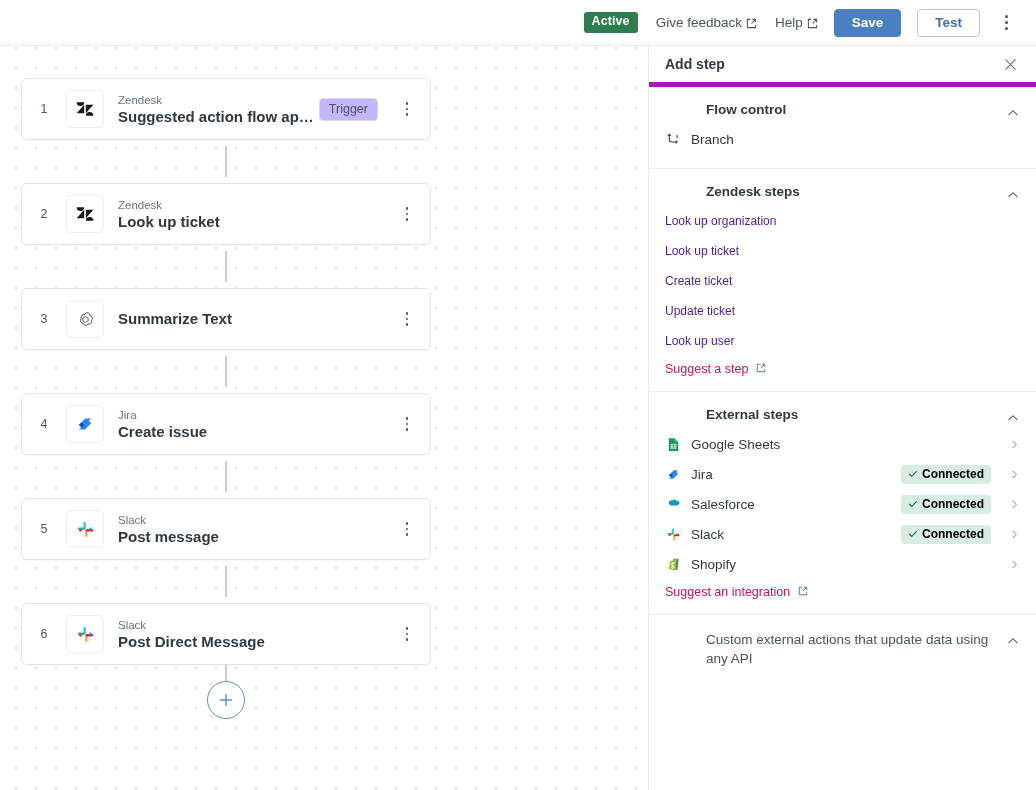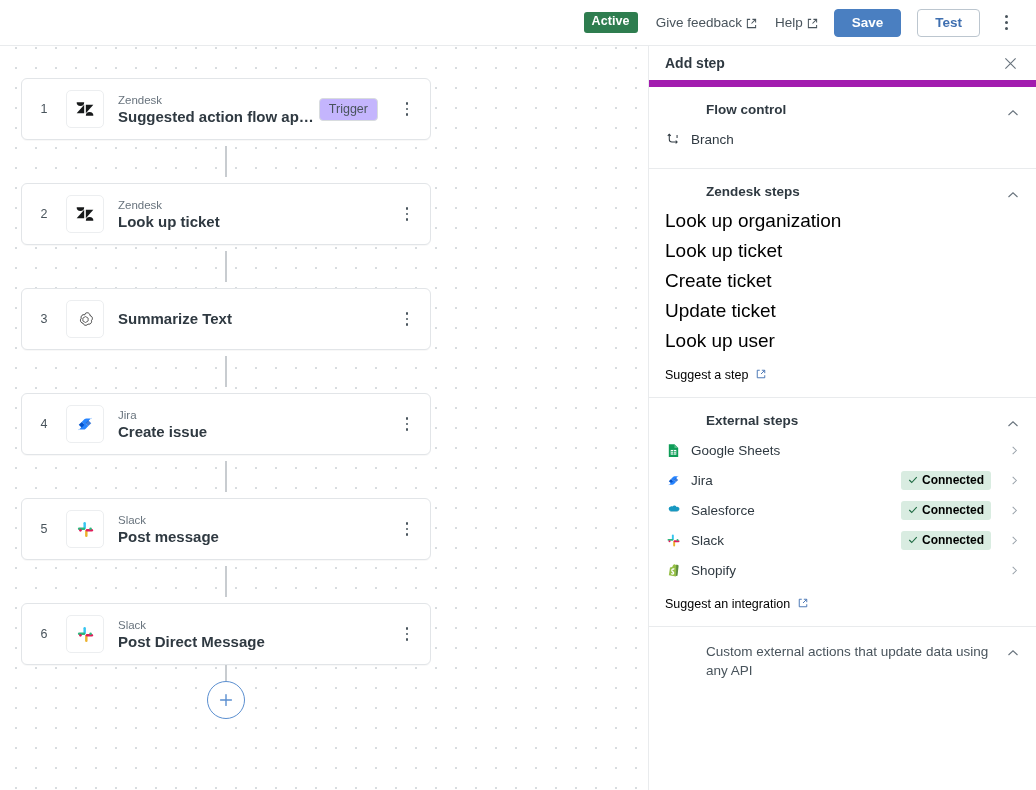--- a/index.html
+++ b/index.html
@@ -114,49 +114,49 @@
 
   
   .panel {
     flex: 1 1 auto; border-left: 1px solid #e9ebed;
     background: #fff; display: flex; flex-direction: column; min-width: 0;
     overflow: hidden;
   }
   .panel-head {
     height: 41px; flex: 0 0 41px; display: flex; align-items: center;
     justify-content: space-between; padding: 0 16px 0 16px;
-    border-bottom: 7px solid #a21caf;
+    border-bottom: 5px solid #a21caf;
   }
   .panel-title { font-size: 14px; font-weight: 700; color: #2f3941; }
   .close-x { width: 20px; height: 20px; cursor: pointer; display: flex; align-items: center; justify-content: center; }
   .section { border-bottom: 1px solid #e9ebed; padding: 14px 16px 14px; }
   .section:last-child { border-bottom: none; }
   .sec-head {
     display: flex; align-items: flex-start; justify-content: space-between;
     cursor: pointer; margin-bottom: 4px; margin-left: 41px;
   }
   .sec-title { font-size: 13.5px; font-weight: 700; color: #2f3941; line-height: 18px; }
   .sec-desc { font-size: 13.5px; color: #49545c; line-height: 19px; margin-top: 1px; }
   .chev { width: 14px; height: 14px; flex: 0 0 14px; margin-top: 5px; }
   .row {
     display: flex; align-items: center; gap: 9px;
     height: 30px; font-size: 13.5px; color: #2f3941; cursor: pointer;
   }
-  .row-plain { height: 30px; display: flex; align-items: center; font-size: 19px; color: #000000; cursor: pointer; text-align: center; }
+  .row-plain { height: 30px; display: flex; align-items: center; font-size: 12px; color: #4c1d95; cursor: pointer; text-align: center; }
   .row-icon { width: 17px; height: 17px; flex: 0 0 17px; display: flex; align-items: center; justify-content: center; }
   .row-label { flex: 1 1 auto; }
   .connected {
     font-size: 12px; font-weight: 700; color: #000000;
     background: #d9ece1; border-radius: 3px; padding: 2px 7px 3px;
     display: inline-flex; align-items: center; gap: 4px; margin-right: 8px;
   }
   .row-chev { width: 12px; flex: 0 0 12px; display: flex; align-items: center; justify-content: center; }
   .link {
-    font-size: 12.5px; color: #000000; text-decoration: none; cursor: pointer;
-    display: inline-flex; align-items: center; gap: 8px; margin-top: 12px;
+    font-size: 12.5px; color: #be185d; text-decoration: none; cursor: pointer;
+    display: inline-flex; align-items: center; gap: 8px; margin-top: 6px;
   }
   .ext-ico { display: inline-block; }
 </style>
 </head>
 <body>
 
 <div class="app">
 
   <div class="topbar">
     <span class="status-badge">Active</span>

